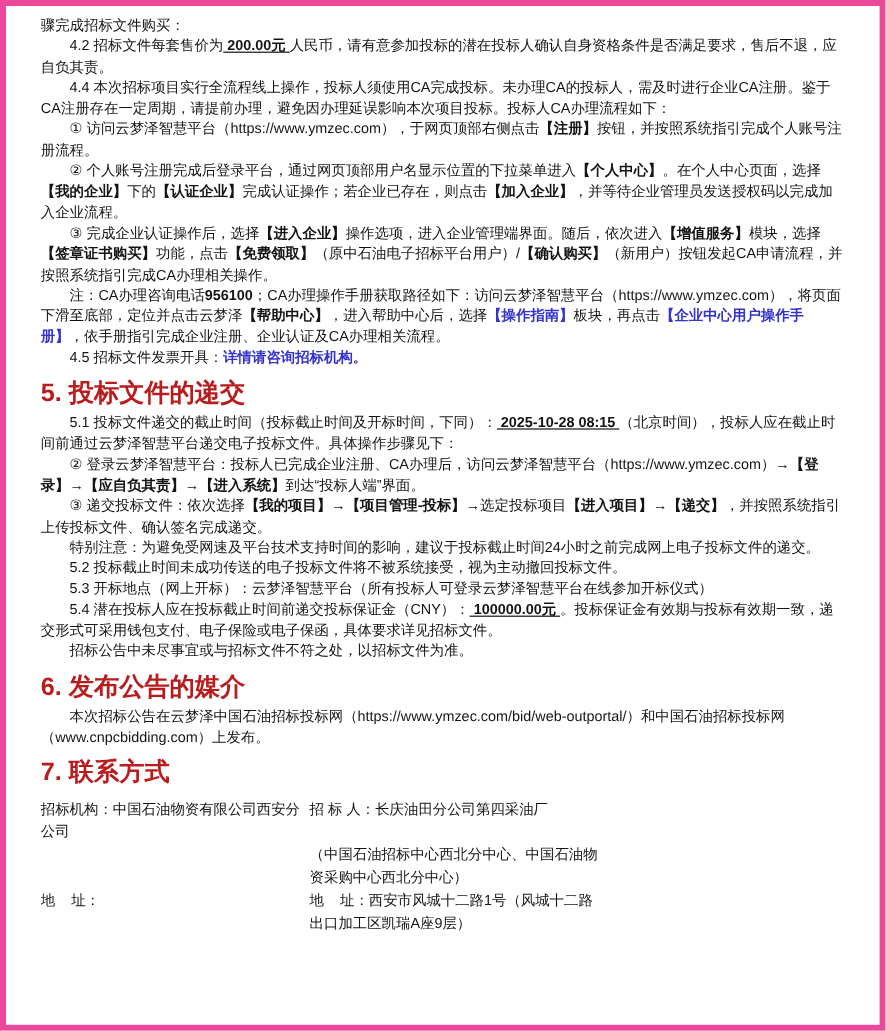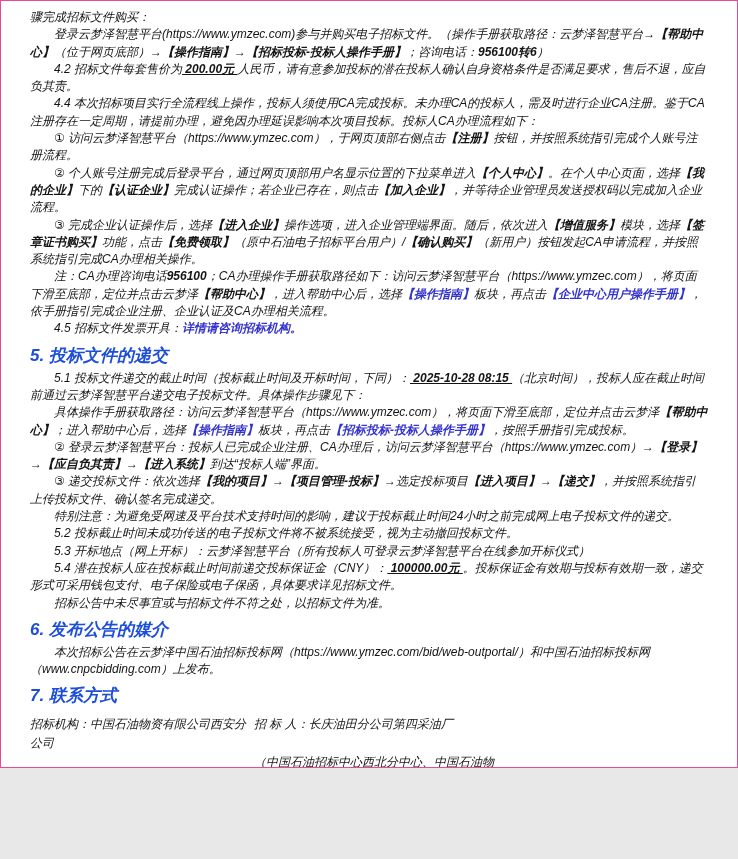--- a/index.html
+++ b/index.html
@@ -1,72 +1,69 @@
 <!DOCTYPE html>
 <html><head>
 <meta charset="utf-8">
 <style>
   html,body{margin:0;padding:0;background:#e8e8e8;}
   .doc{
     position:relative;
-    width:738px;height:768px;
+    width:738px;height:859px;
     margin:0 auto;
     background:#ffffff;
-    border:1px solid #ec4899;
+    border:5px solid #ec4899;
     box-sizing:border-box;
     padding:8px 29px 0 29px;
     overflow:hidden;
     font-family:"Liberation Sans","DejaVu Sans",sans-serif;
     color:#141414;
-    font-style:italic;
   }
   p.para{
     margin:0;
     font-size:12px;
     line-height:17.3px;
     white-space:pre-wrap;
     word-break:break-word;
   }
   p.indent{text-indent:24px;}
   h2.sec{
     font-family:"Liberation Sans","DejaVu Sans",sans-serif;
-    font-size:17px;
+    font-size:21px;
     font-weight:bold;
     margin:6px 0 3px 0;
-    color:#1d4ed8;
+    color:#b91c1c;
   }
   .b{font-weight:bold;}
   .bu{font-weight:bold;text-decoration:underline;}
   .lb{font-weight:bold;color:#3434cd;}
   .contacts{
     display:grid;
     grid-template-columns:224px 1fr;
     font-size:12px;
     line-height:19px;
     margin-top:8px;
   }
   .cell{white-space:pre-wrap;}
 </style>
 </head>
 <body>
 
 <div class="doc">
   <div>
       <p class="para"><span>骤完成招标文件购买：</span></p>
-      <p class="para indent"><span>登录云梦泽智慧平台(https://www.ymzec.com)参与并购买电子招标文件。（操作手册获取路径：云梦泽智慧平台→</span><span class="b">【帮助中心】</span><span>（位于网页底部）→</span><span class="b">【操作指南】</span><span>→</span><span class="b">【招标投标-投标人操作手册】</span><span>；咨询电话：</span><span class="b">956100转6</span><span>）</span></p>
       <p class="para indent"><span>4.2 招标文件每套售价为</span><span class="bu"> 200.00元 </span><span>人民币，请有意参加投标的潜在投标人确认自身资格条件是否满足要求，售后不退，应自负其责。</span></p>
       <p class="para indent"><span>4.4 本次招标项目实行全流程线上操作，投标人须使用CA完成投标。未办理CA的投标人，需及时进行企业CA注册。鉴于CA注册存在一定周期，请提前办理，避免因办理延误影响本次项目投标。投标人CA办理流程如下：</span></p>
       <p class="para indent"><span>① 访问云梦泽智慧平台（https://www.ymzec.com），于网页顶部右侧点击</span><span class="b">【注册】</span><span>按钮，并按照系统指引完成个人账号注册流程。</span></p>
       <p class="para indent"><span>② 个人账号注册完成后登录平台，通过网页顶部用户名显示位置的下拉菜单进入</span><span class="b">【个人中心】</span><span>。在个人中心页面，选择</span><span class="b">【我的企业】</span><span>下的</span><span class="b">【认证企业】</span><span>完成认证操作；若企业已存在，则点击</span><span class="b">【加入企业】</span><span>，并等待企业管理员发送授权码以完成加入企业流程。</span></p>
       <p class="para indent"><span>③ 完成企业认证操作后，选择</span><span class="b">【进入企业】</span><span>操作选项，进入企业管理端界面。随后，依次进入</span><span class="b">【增值服务】</span><span>模块，选择</span><span class="b">【签章证书购买】</span><span>功能，点击</span><span class="b">【免费领取】</span><span>（原中石油电子招标平台用户）/</span><span class="b">【确认购买】</span><span>（新用户）按钮发起CA申请流程，并按照系统指引完成CA办理相关操作。</span></p>
       <p class="para indent"><span>注：CA办理咨询电话</span><span class="b">956100</span><span>；CA办理操作手册获取路径如下：访问云梦泽智慧平台（https://www.ymzec.com），将页面下滑至底部，定位并点击云梦泽</span><span class="b">【帮助中心】</span><span>，进入帮助中心后，选择</span><span class="lb">【操作指南】</span><span>板块，再点击</span><span class="lb">【企业中心用户操作手册】</span><span>，依手册指引完成企业注册、企业认证及CA办理相关流程。</span></p>
       <p class="para indent"><span>4.5 招标文件发票开具：</span><span class="lb">详情请咨询招标机构。</span></p>
       <h2 class="sec">5. 投标文件的递交</h2>
       <p class="para indent"><span>5.1 投标文件递交的截止时间（投标截止时间及开标时间，下同）：</span><span class="bu"> 2025-10-28 08:15 </span><span>（北京时间），投标人应在截止时间前通过云梦泽智慧平台递交电子投标文件。具体操作步骤见下：</span></p>
-      <p class="para indent"><span>具体操作手册获取路径：访问云梦泽智慧平台（https://www.ymzec.com），将页面下滑至底部，定位并点击云梦泽</span><span class="b">【帮助中心】</span><span>；进入帮助中心后，选择</span><span class="lb">【操作指南】</span><span>板块，再点击</span><span class="lb">【招标投标-投标人操作手册】</span><span>，按照手册指引完成投标。</span></p>
       <p class="para indent"><span>② 登录云梦泽智慧平台：投标人已完成企业注册、CA办理后，访问云梦泽智慧平台（https://www.ymzec.com）→</span><span class="b">【登录】</span><span>→</span><span class="b">【应自负其责】</span><span>→</span><span class="b">【进入系统】</span><span>到达“投标人端”界面。</span></p>
       <p class="para indent"><span>③ 递交投标文件：依次选择</span><span class="b">【我的项目】</span><span>→</span><span class="b">【项目管理-投标】</span><span>→选定投标项目</span><span class="b">【进入项目】</span><span>→</span><span class="b">【递交】</span><span>，并按照系统指引上传投标文件、确认签名完成递交。</span></p>
       <p class="para indent"><span>特别注意：为避免受网速及平台技术支持时间的影响，建议于投标截止时间24小时之前完成网上电子投标文件的递交。</span></p>
       <p class="para indent"><span>5.2 投标截止时间未成功传送的电子投标文件将不被系统接受，视为主动撤回投标文件。</span></p>
       <p class="para indent"><span>5.3 开标地点（网上开标）：云梦泽智慧平台（所有投标人可登录云梦泽智慧平台在线参加开标仪式）</span></p>
       <p class="para indent"><span>5.4 潜在投标人应在投标截止时间前递交投标保证金（CNY）：</span><span class="bu"> 100000.00元 </span><span>。投标保证金有效期与投标有效期一致，递交形式可采用钱包支付、电子保险或电子保函，具体要求详见招标文件。</span></p>
       <p class="para indent"><span>招标公告中未尽事宜或与招标文件不符之处，以招标文件为准。</span></p>
       <h2 class="sec">6. 发布公告的媒介</h2>
       <p class="para indent"><span>本次招标公告在云梦泽中国石油招标投标网（https://www.ymzec.com/bid/web-outportal/）和中国石油招标投标网（www.cnpcbidding.com）上发布。</span></p>
       <h2 class="sec">7. 联系方式</h2>

